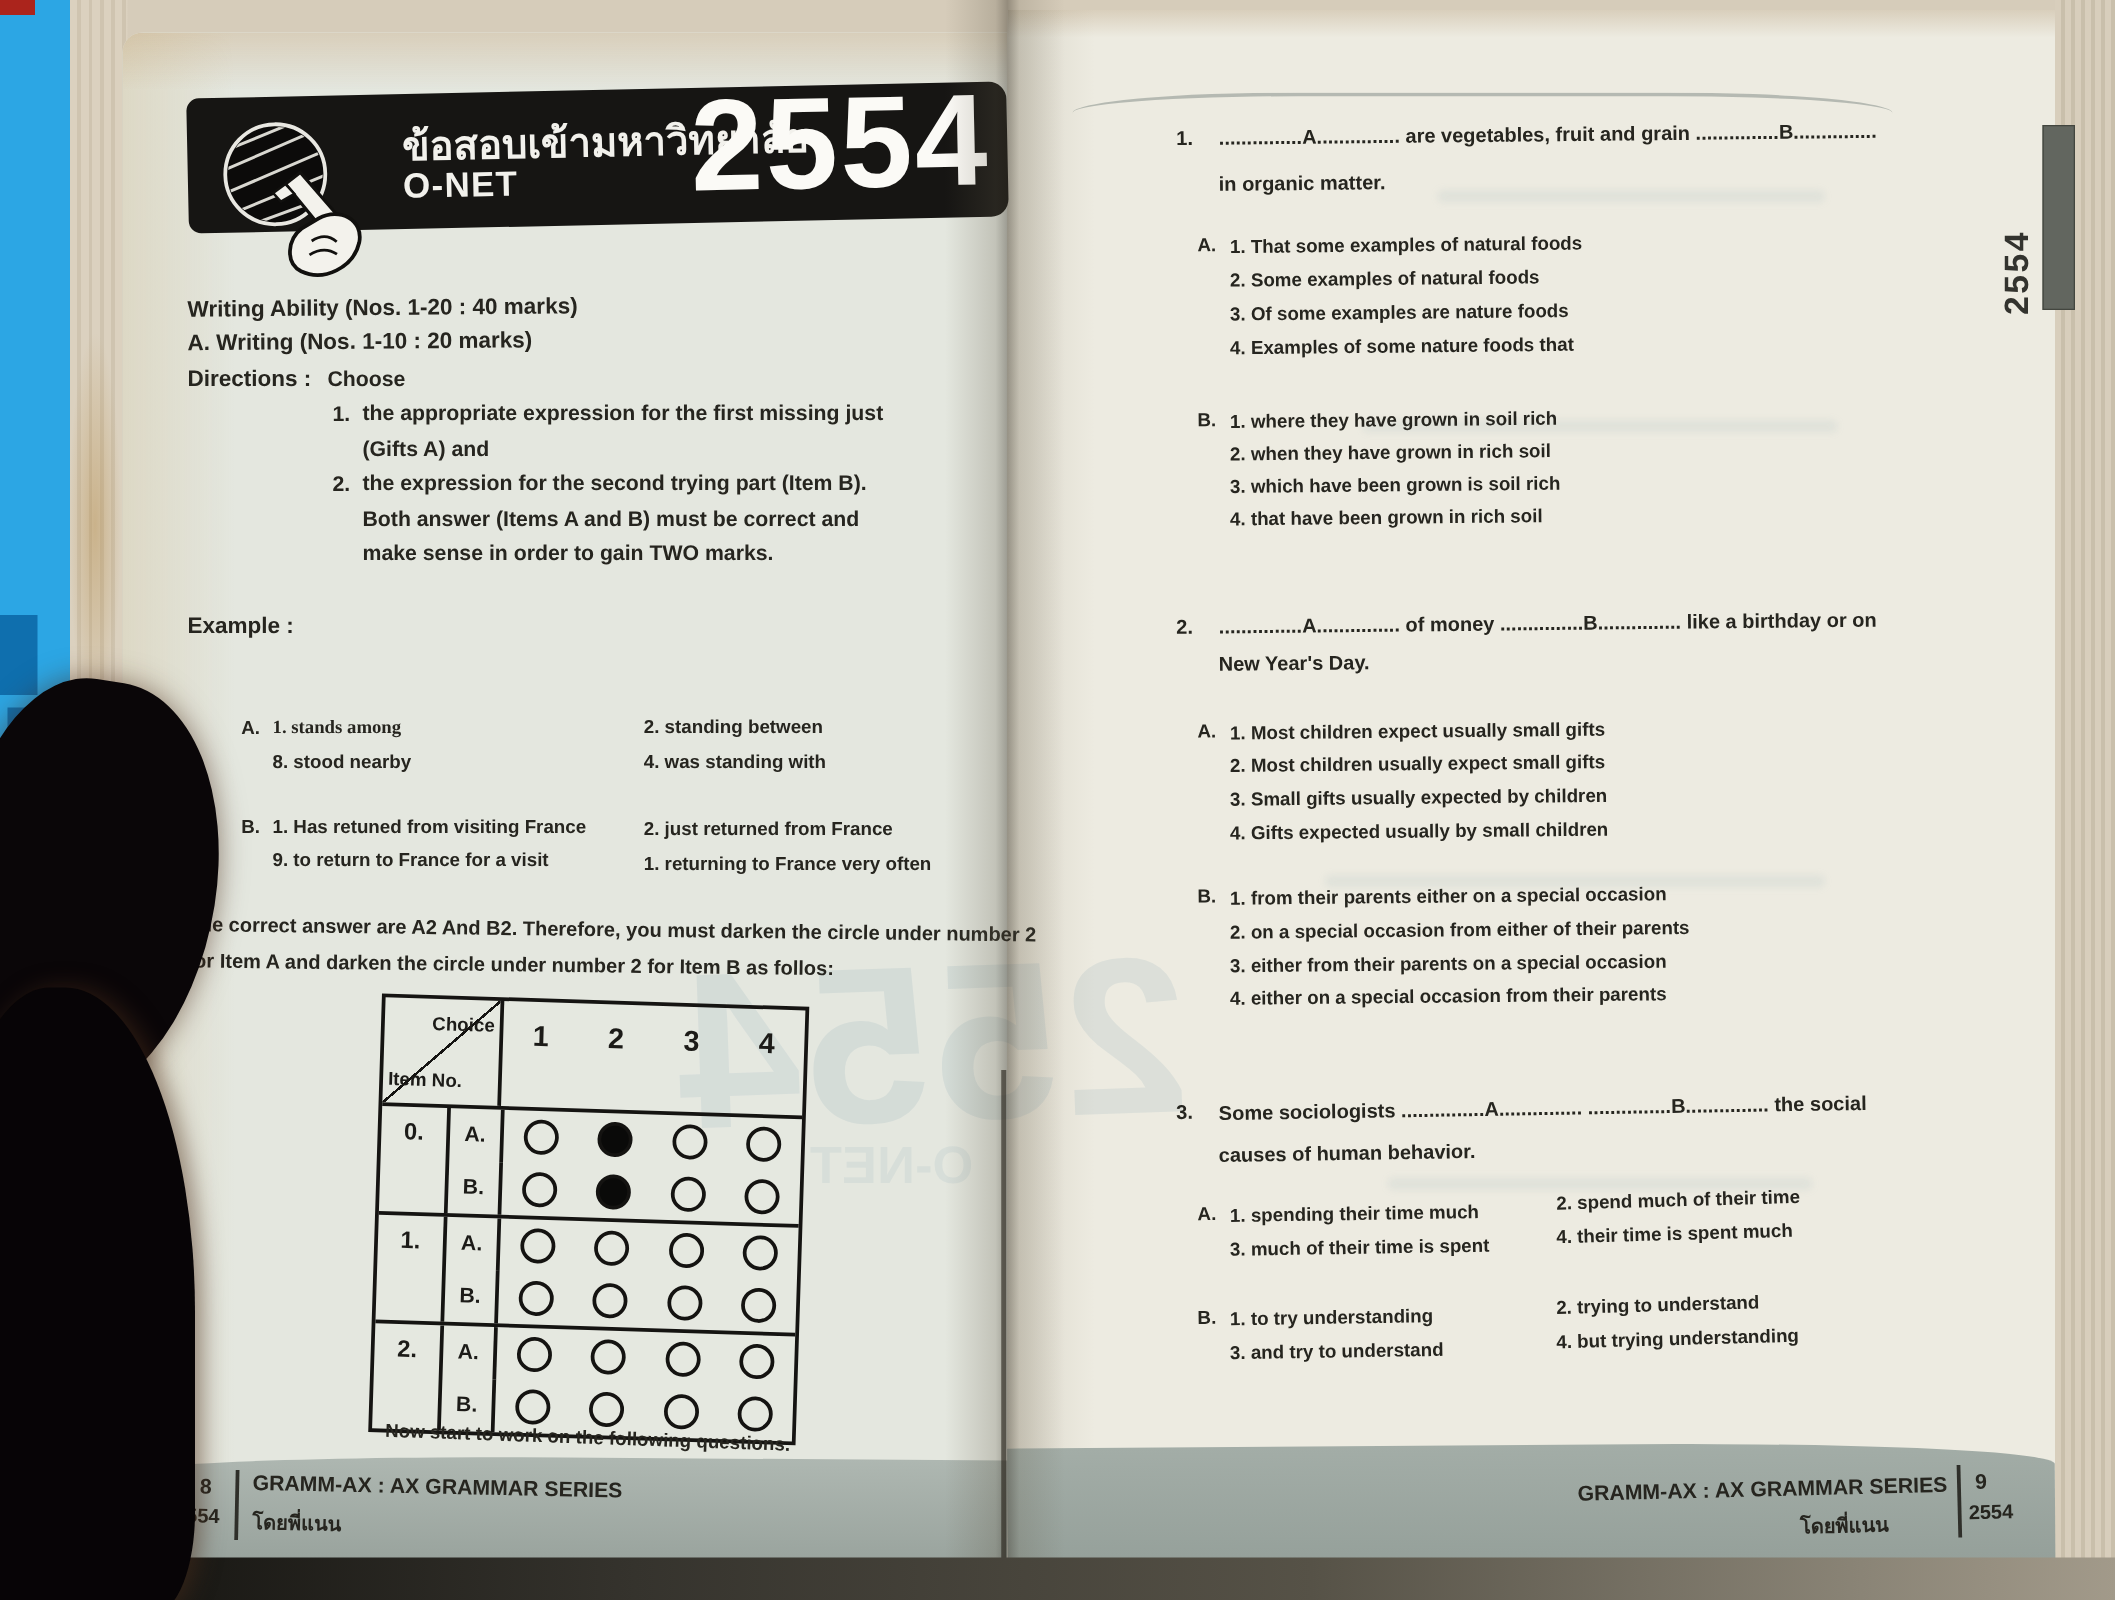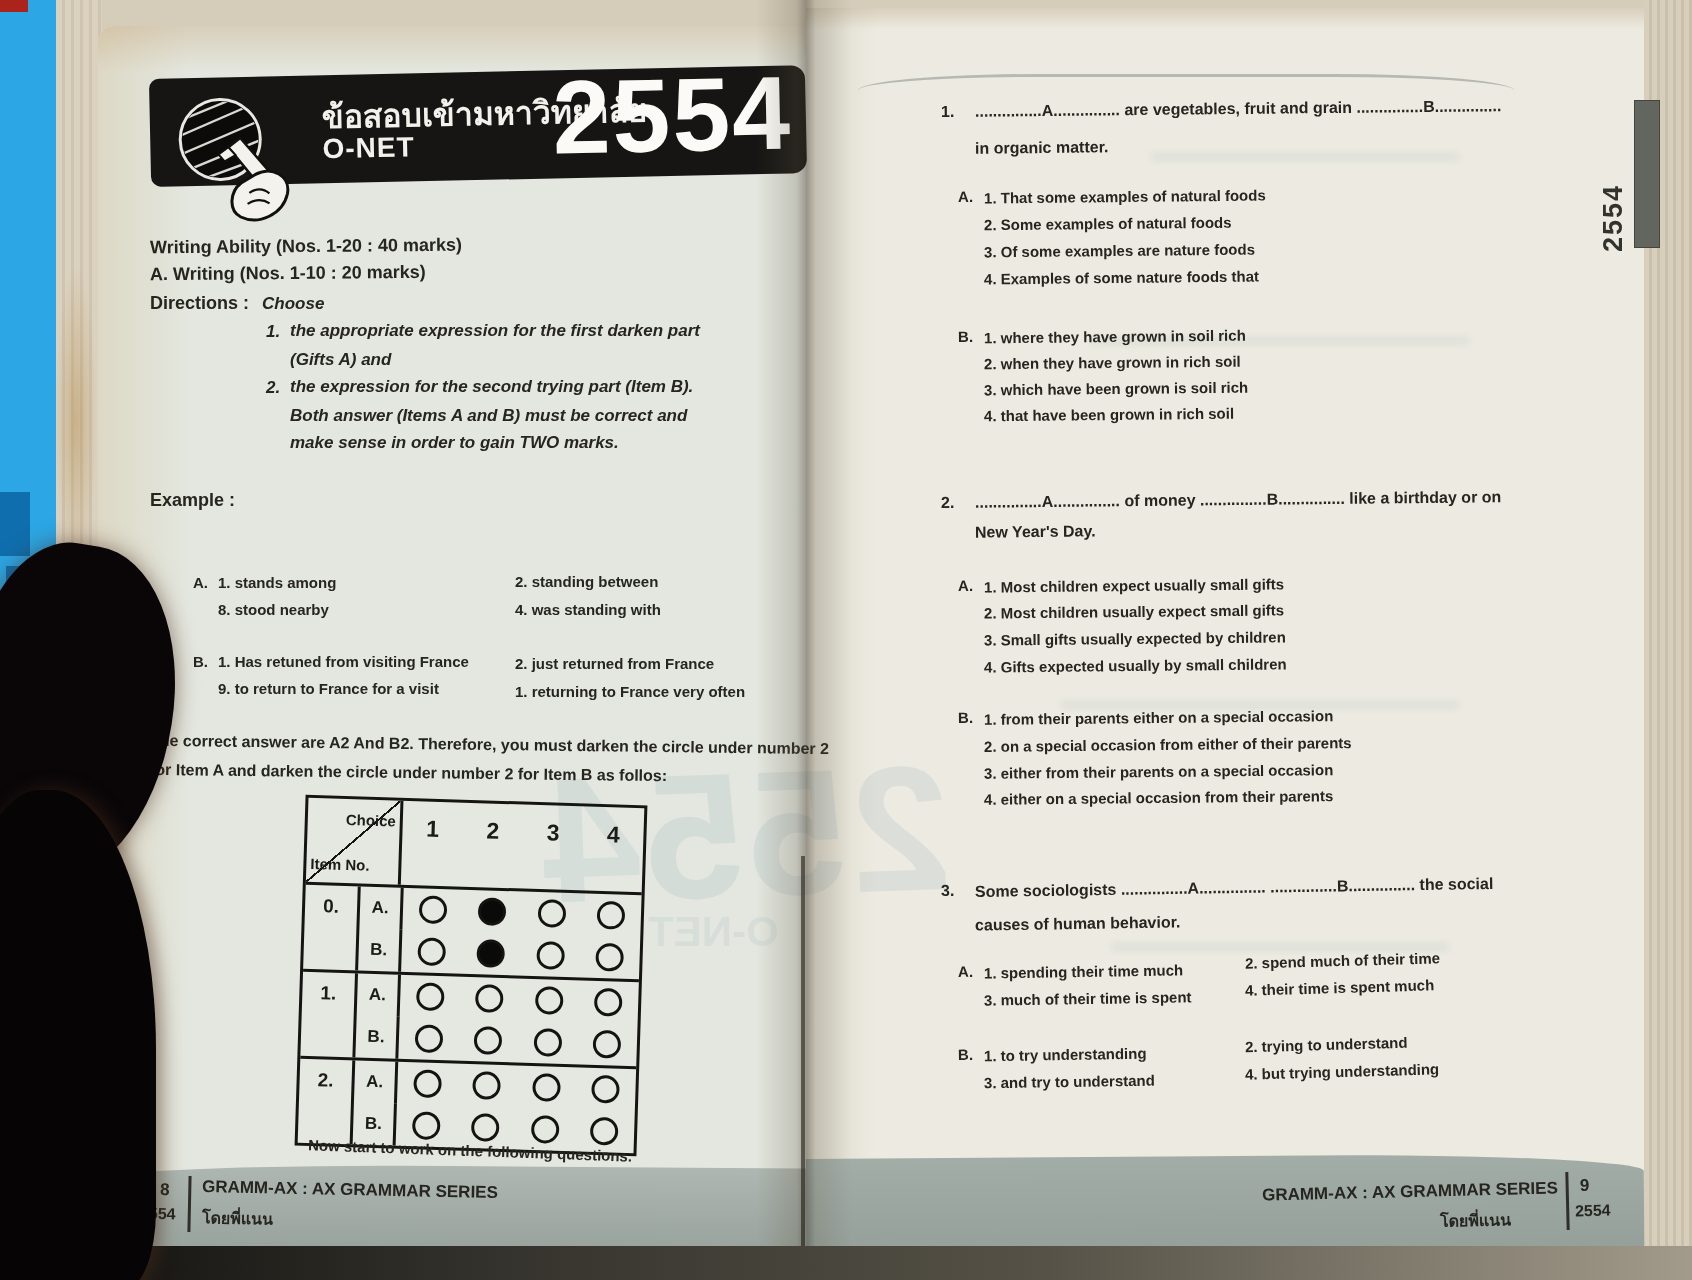--- a/index.html
+++ b/index.html
@@ -39,21 +39,21 @@
   .smudge{position:absolute;background:rgba(130,165,170,.12);filter:blur(3px);border-radius:6px;pointer-events:none;}
   
   .banner{position:absolute;left:150px;top:72px;width:656px;height:108px;background:#161513;
       border-radius:10px 14px 14px 10px;transform:rotate(-1.2deg);}
   .banner-thai{position:absolute;left:172px;top:16px;font-size:32px;font-weight:bold;color:#f2f1ec;}
   .banner-sub{position:absolute;left:172px;top:58px;font-size:28px;font-weight:bold;color:#f2f1ec;letter-spacing:1px;}
   .banner-year{position:absolute;right:14px;top:-12px;font-size:104px;font-weight:bold;color:#fbfaf6;letter-spacing:2px;}
   .banner-icon{position:absolute;left:18px;top:6px;width:150px;height:150px;overflow:visible;}
   
   .t{position:absolute;font-weight:bold;color:#26251f;white-space:nowrap;}
-  .it{font-style:italic;}
+  .it{}
   .f15{font-size:15px}.f16{font-size:16px}.f17{font-size:17px}.f18{font-size:18px}
   
   .grid{position:absolute;left:300px;top:800px;width:336px;border:3px solid #151412;
       transform:rotate(1.8deg);background:rgba(255,255,255,.06);}
   .g-header{display:flex;height:84px;border-bottom:3px solid #151412;}
   .g-corner{width:92px;border-right:3px solid #151412;position:relative;
       background:linear-gradient(to bottom right,transparent 49.4%,#151412 49.4%,#151412 51%,transparent 51%);}
   .g-corner .ctop{position:absolute;top:12px;right:4px;font-size:15px;font-weight:bold;color:#1c1b18;}
   .g-corner .cbot{position:absolute;bottom:10px;left:4px;font-size:15px;font-weight:bold;color:#1c1b18;}
   .g-choices{flex:1;display:flex;justify-content:space-around;align-items:flex-start;padding-top:14px;
@@ -135,31 +135,31 @@
     <div class="banner-thai">ข้อสอบเข้ามหาวิทยาลัย</div>
     <div class="banner-sub">O-NET</div>
     <div class="banner-year">2554</div>
   </div>
 
   <div class="t f18" style="left:150px;top:236px;transform:rotate(-.5deg);">Writing Ability (Nos. 1-20 : 40 marks)</div>
   <div class="t f18" style="left:150px;top:263px;transform:rotate(-.5deg);">A. Writing (Nos. 1-10 : 20 marks)</div>
   <div class="t f18" style="left:150px;top:293px;">Directions :</div>
   <div class="t f17 it" style="left:262px;top:294px;">Choose</div>
   <div class="t f17 it" style="left:266px;top:322px;">1.</div>
-  <div class="t f17 it" style="left:290px;top:321px;">the appropriate expression for the first darken part</div>
+  <div class="t f17 it" style="left:290px;top:321px;">the appropriate expression for the first missing just</div>
   <div class="t f17 it" style="left:290px;top:350px;">(Gifts A) and</div>
   <div class="t f17 it" style="left:266px;top:378px;">2.</div>
   <div class="t f17 it" style="left:290px;top:377px;">the expression for the second trying part (Item B).</div>
   <div class="t f17 it" style="left:290px;top:406px;">Both answer (Items A and B) must be correct and</div>
   <div class="t f17 it" style="left:290px;top:433px;">make sense in order to gain TWO marks.</div>
 
   <div class="t f18" style="left:150px;top:490px;">Example :</div>
 
   <div class="t f15" style="left:193px;top:574px;">A.</div>
-  <div class="t f15" style="left:218px;top:574px;">1. stands among</div>
+  <div class="t f15" style="left:218px;top:574px;font-family:Liberation Serif, serif;">1. stands among</div>
   <div class="t f15" style="left:515px;top:573px;">2. standing between</div>
   <div class="t f15" style="left:218px;top:601px;">8. stood nearby</div>
   <div class="t f15" style="left:515px;top:601px;">4. was standing with</div>
 
   <div class="t f15" style="left:193px;top:653px;">B.</div>
   <div class="t f15" style="left:218px;top:653px;">1. Has retuned from visiting France</div>
   <div class="t f15" style="left:515px;top:655px;">2. just returned from France</div>
   <div class="t f15" style="left:218px;top:680px;">9. to return to France for a visit</div>
   <div class="t f15" style="left:515px;top:683px;">1. returning to France very often</div>
 

